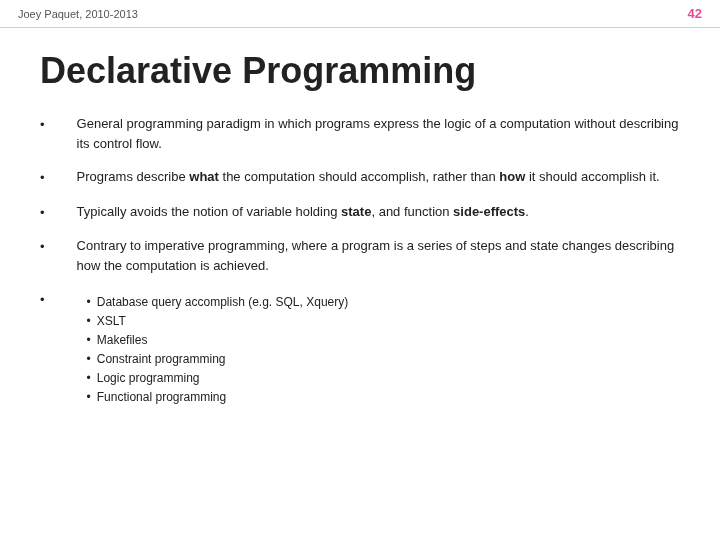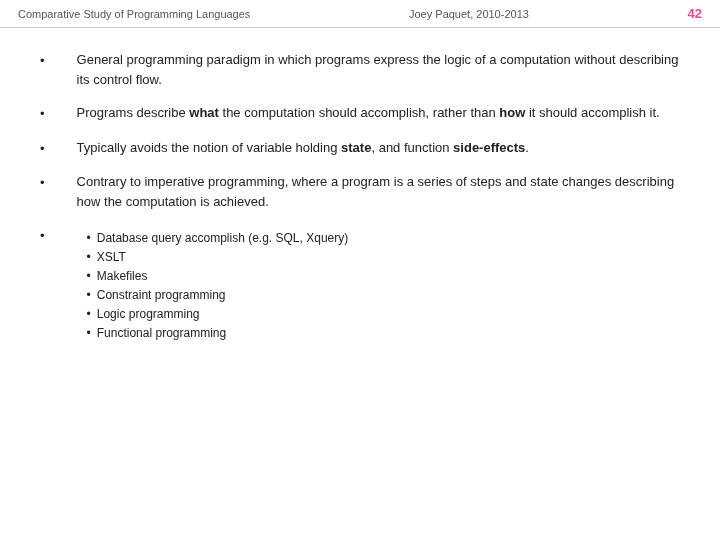--- a/index.html
+++ b/index.html
@@ -92,26 +92,26 @@
     }
 
     b {
       font-weight: bold;
     }
   </style>
 </head>
 <body>
 
 <div class="header">
-  <span class="header-left">Comparative Study of Programming Languages</span>
   <span class="header-center">Joey Paquet, 2010-2013</span>
   <span class="header-right">42</span>
 </div>
 
 <div class="content">
+  <div class="page-title">Declarative Programming</div>
 
   <div class="bullet-section">
     <span class="bullet-dot">•</span>
     <span class="bullet-text">General programming paradigm in which programs express the logic of a computation without describing its control flow.</span>
   </div>
 
   <div class="bullet-section">
     <span class="bullet-dot">•</span>
     <span class="bullet-text">Programs describe <b>what</b> the computation should accomplish, rather than <b>how</b> it should accomplish it.</span>
   </div>

